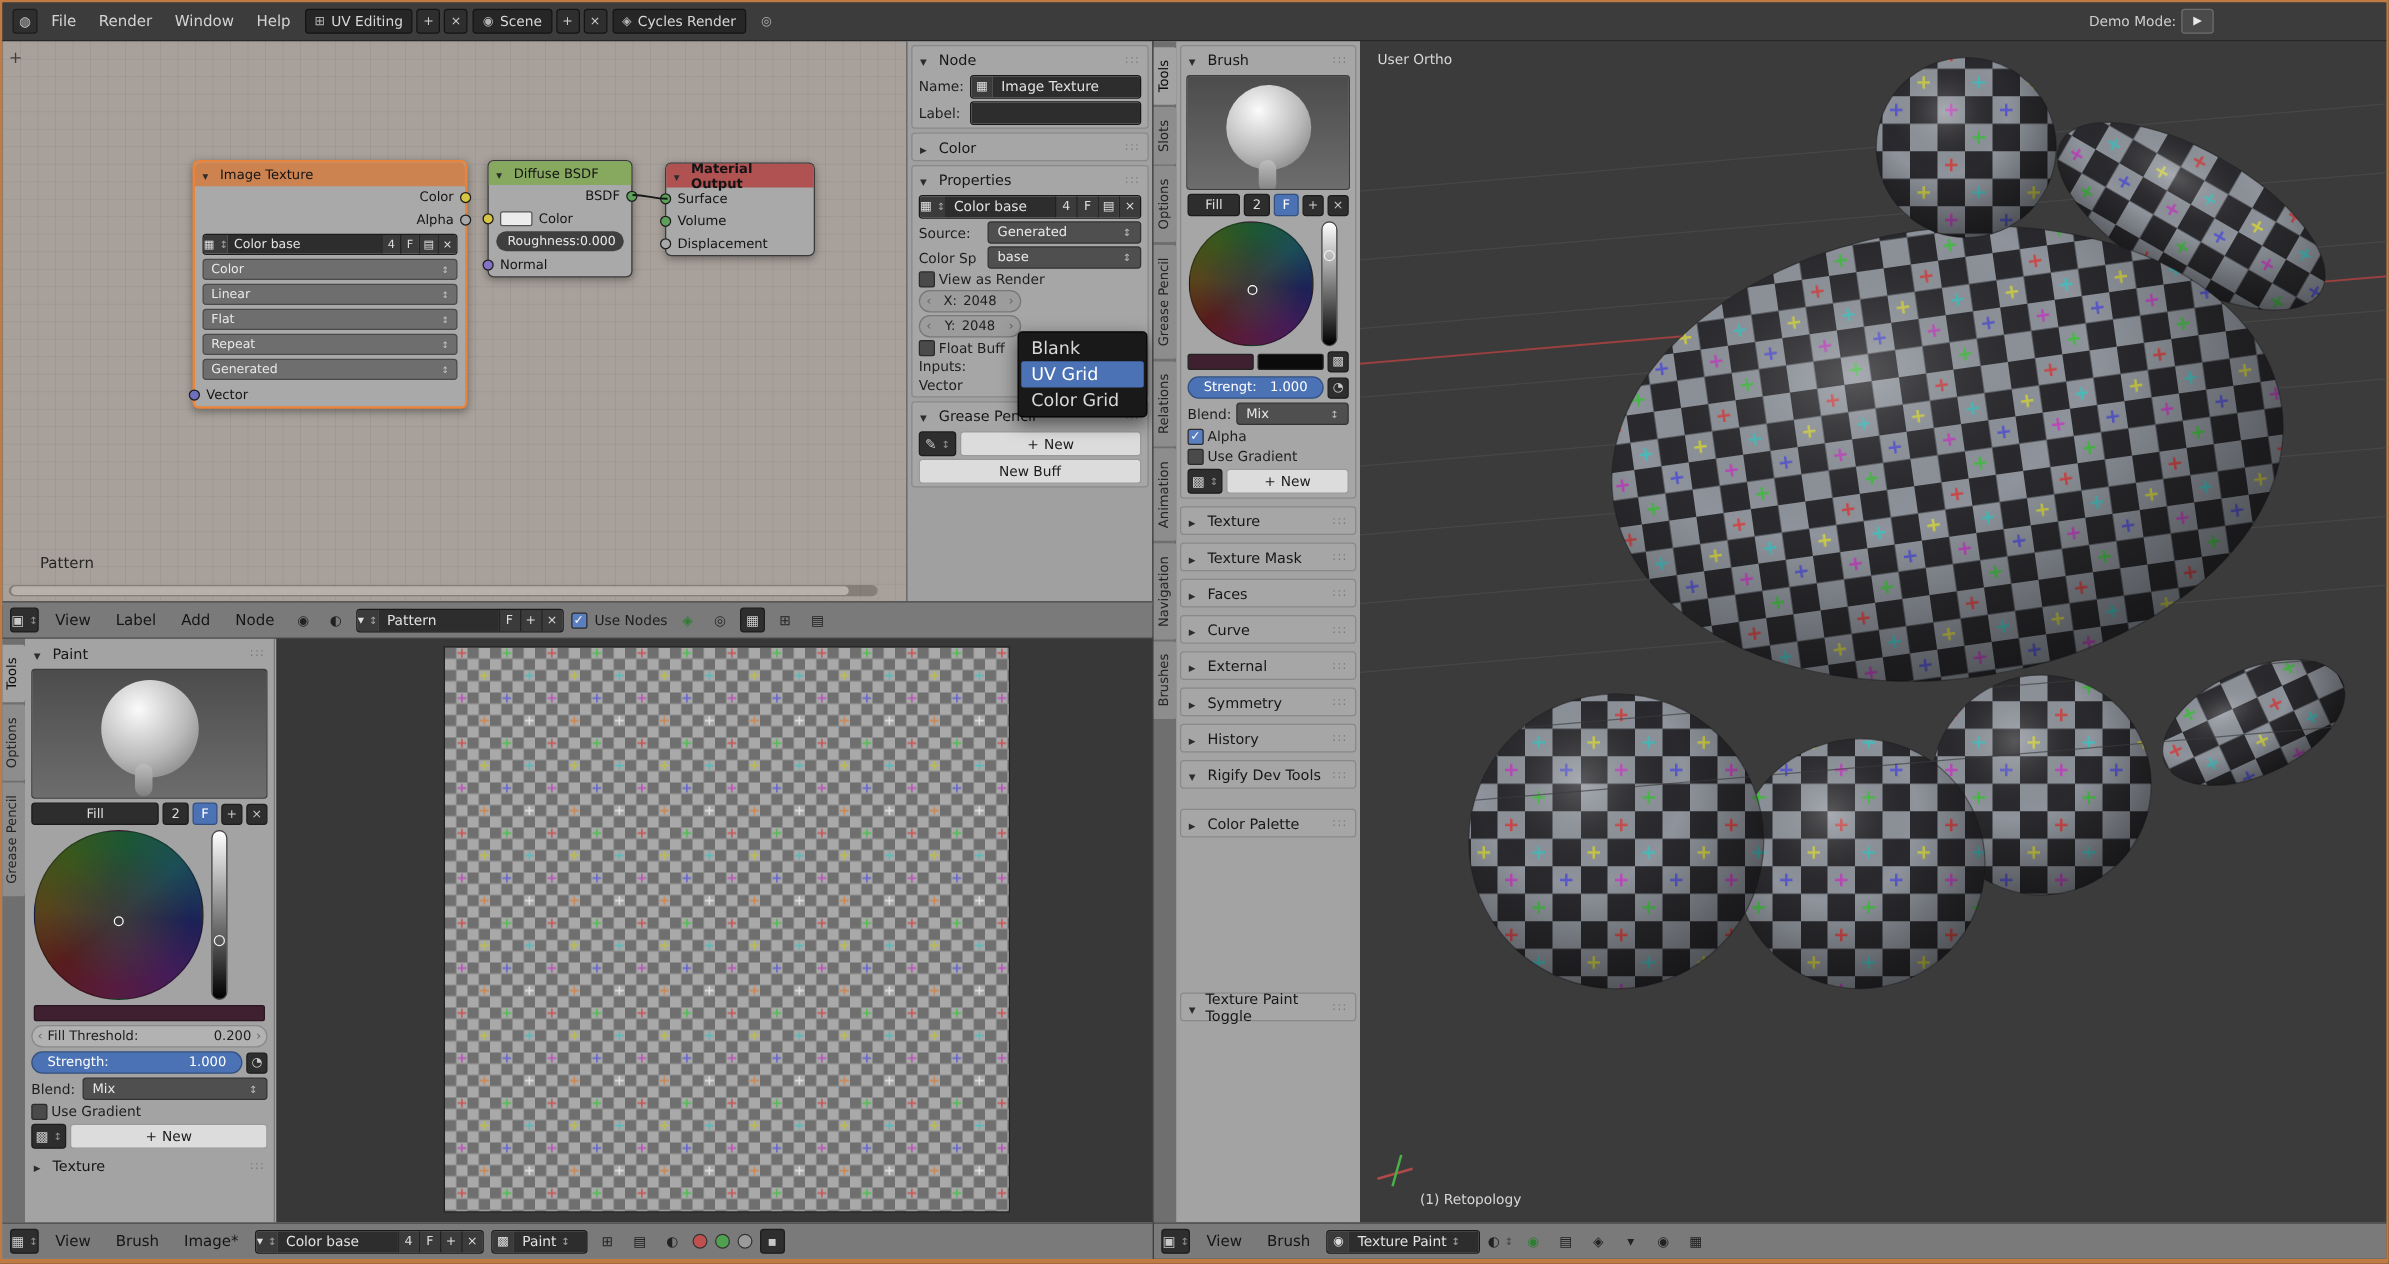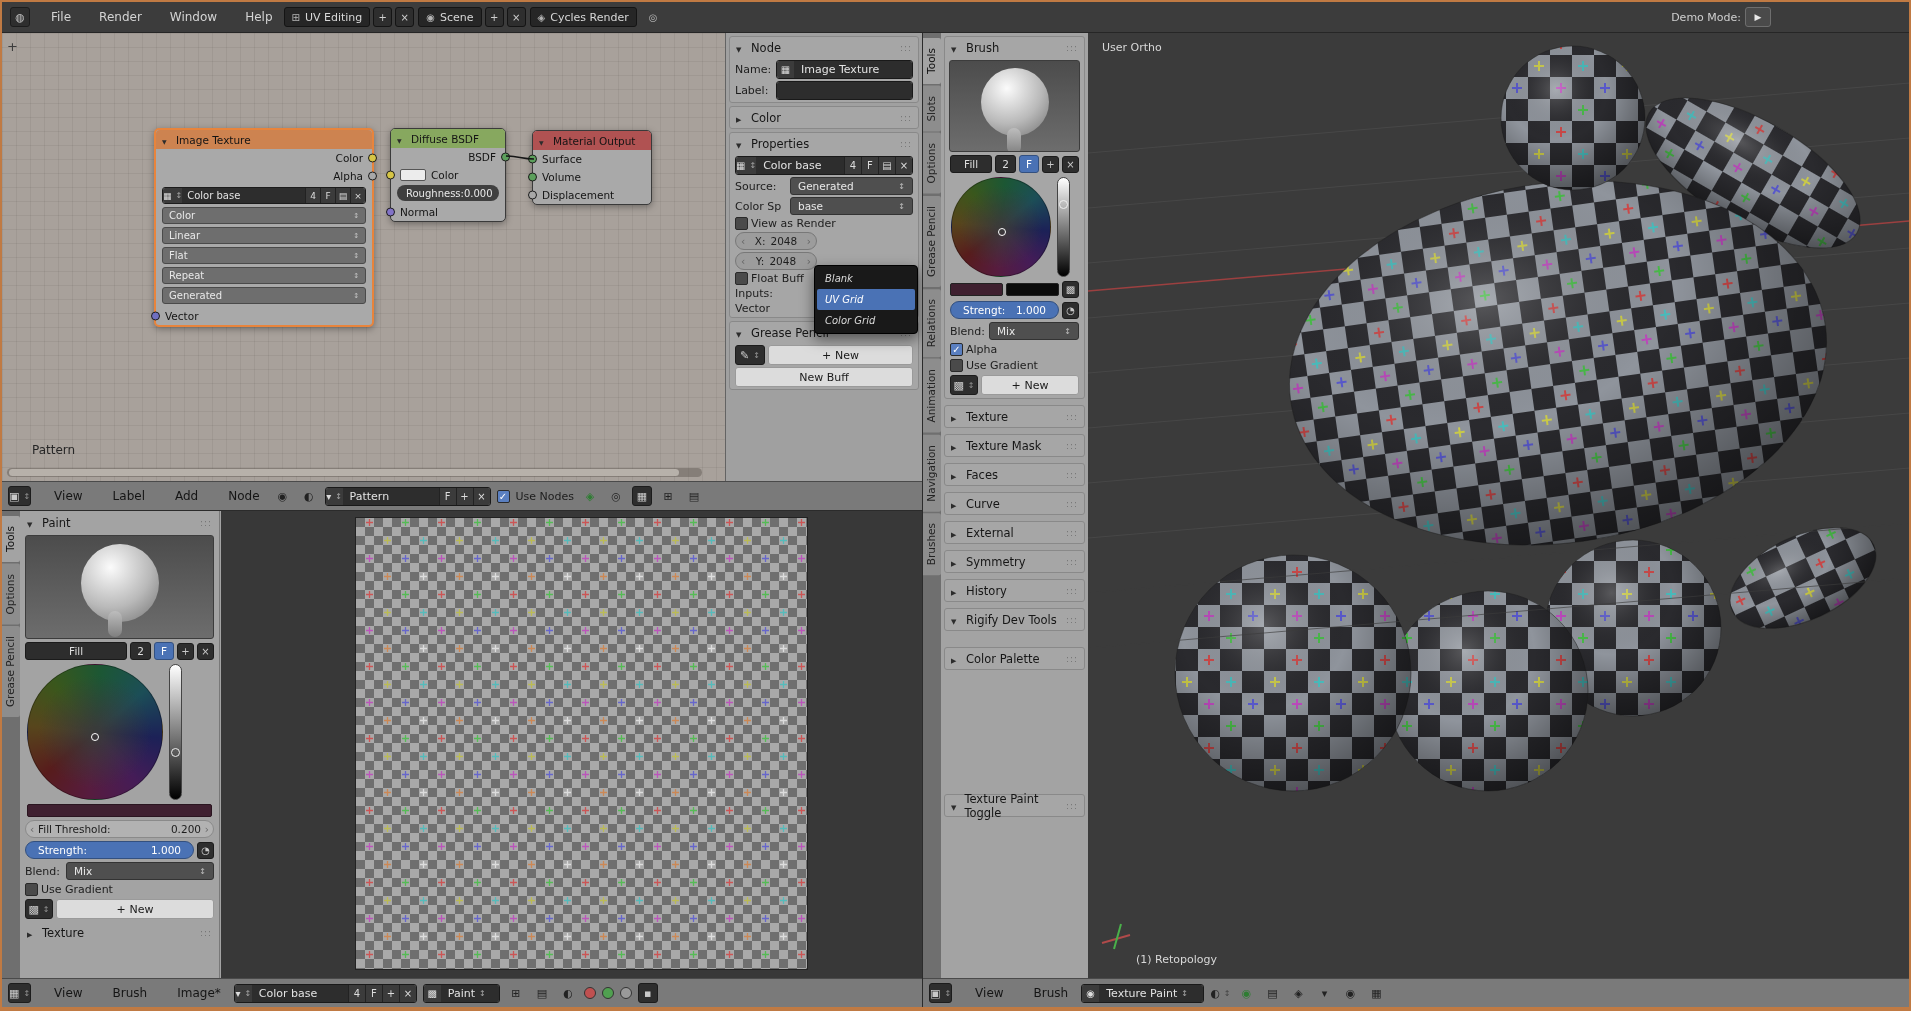--- a/index.html
+++ b/index.html
@@ -4,21 +4,21 @@
 <style>
   * { box-sizing:border-box; margin:0; padding:0; }
   html,body { width:1911px; height:1011px; overflow:hidden; }
   body { background:#c07a43; font-family:"DejaVu Sans","Liberation Sans",sans-serif; font-size:11px; color:#1d1d1d; position:relative; }
   #root { position:absolute; left:2px; top:2px; width:1907px; height:1005px; background:#3a3a3a; }
 
   
   .ib { min-width:20px; height:20px; border-radius:3px; display:flex; align-items:center; justify-content:center; font-size:11px; color:#222; flex:0 0 auto; }
   .ib.dark { background:#2e2e2e; color:#c8c8c8; border:1px solid #1c1c1c; }
   .ib.small { min-width:17px; height:17px; font-size:10px; }
-  .menu { padding:0 7px; font-size:12px; color:#151515; white-space:nowrap; flex:0 0 auto;margin-left:10px; }
+  .menu { padding:0 7px; font-size:12px; color:#151515; white-space:nowrap; flex:0 0 auto; }
   .hgroup { display:flex; border:1px solid #191919; border-radius:3px; overflow:hidden; height:19px; flex:0 0 auto; }
   .hfield { background:#2d2d2d; color:#e2e2e2; display:flex; align-items:center; padding:0 7px; font-size:11px; white-space:nowrap; }
   .hmini { min-width:17px; background:#3b3b3b; border-left:1px solid #222; color:#ddd; display:flex; align-items:center; justify-content:center; font-size:10px; }
   .hmini.first { border-left:none; }
   .updown::after { content:"↕"; font-size:8px; opacity:.65; margin-left:4px; }
   .ed-header { position:absolute; left:0; right:0; bottom:0; height:29px; background:#7a7a7a; border-top:1px solid #4a4a4a; display:flex; align-items:center; gap:6px; padding:0 6px; z-index:6; }
   .cb { width:13px; height:13px; background:#4a4a4a; border:1px solid #2a2a2a; border-radius:2px; flex:0 0 auto; }
   .cb.on { background:#5a7fc0; }
   .cb.on::after { content:"✓"; color:#fff; font-size:10px; display:block; text-align:center; line-height:12px; }
   .lbl { font-size:11px; color:#1d1d1d; white-space:nowrap; }
@@ -83,21 +83,21 @@
   .cswatch { width:26px; height:12px; background:#ececec; border:1px solid #555; border-radius:2px; }
   #backdrop-label { position:absolute; left:30px; top:410px; font-size:12px; color:#262626; }
   #nc-plus { position:absolute; left:5px; top:6px; font-size:13px; color:#3c3c3c; }
   #nc-hscroll { position:absolute; left:5px; bottom:7px; width:695px; height:9px; background:rgba(90,84,78,.45); border-radius:5px; }
   #nc-hscroll .thumb { position:absolute; left:2px; top:1px; bottom:1px; width:670px; background:#b7b1aa; border-radius:5px; }
   #wire { position:absolute; left:500px; top:114px; }
 
   
   #node-props .row { margin:2px 5px; }
   #np-menu { position:absolute; left:88px; top:232px; width:104px; background:#191919; border:1px solid #000; border-radius:4px; padding:2px; z-index:9; box-shadow:0 5px 14px rgba(0,0,0,.5); }
-  #np-menu .mi { height:21px; display:flex; align-items:center; padding:0 8px; color:#d9d9d9; font-size:10px; border-radius:2px;font-style:italic; }
+  #np-menu .mi { height:21px; display:flex; align-items:center; padding:0 8px; color:#d9d9d9; font-size:14px; border-radius:2px; }
   #np-menu .mi.sel { background:#4a72b5; color:#fff; }
 
   
   #image-editor { position:absolute; left:0; top:508px; width:920px; height:497px; background:#a3a3a3; border-top:1px solid #2b2b2b; }
   #ie-content { position:absolute; left:0; right:0; top:0; bottom:29px; }
   #paint-panel { position:absolute; left:18px; top:0; bottom:0; width:200px; background:#a3a3a3; border-right:1px solid #787878; padding:1px; overflow:hidden; }
   #uv-canvas { position:absolute; left:219px; right:0; top:0; bottom:0; background:#383838; overflow:hidden; }
   #uv-img { position:absolute; left:134px; top:6px; border:1px solid #222; }
   .brush-preview { height:104px; margin:2px 4px; background:linear-gradient(#4c4c4c,#6d6d6d); border:1px solid #3c3c3c; border-radius:3px; position:relative; overflow:hidden; }
   .brush-preview .sphere { position:absolute; left:50%; top:46%; width:78px; height:78px; transform:translate(-50%,-50%); border-radius:50%; background:radial-gradient(circle at 38% 30%, #fbfbfb, #b9b9b9 55%, #6f6f6f 100%); }
@@ -229,21 +229,21 @@
             <span>Roughness:</span>
             <span>0.000</span>
           </div>
         <div class="nrow">
             <span class="sock l s-purple"></span>
             <span>Normal</span>
           </div>
       </div>
 
       <div class="node" style="left:530px; top:97px; width:120px;">
-        <div class="nhdr" style="background:#b05252;">
+        <div class="nhdr" style="background:#b05252;font-weight:bold;">
           <span class="tri tri-d"></span>
           <span>Material Output</span>
         </div>
         <div class="nrow">
             <span class="sock l s-green"></span>
             <span>Surface</span>
           </div>
         <div class="nrow">
             <span class="sock l s-green"></span>
             <span>Volume</span>

